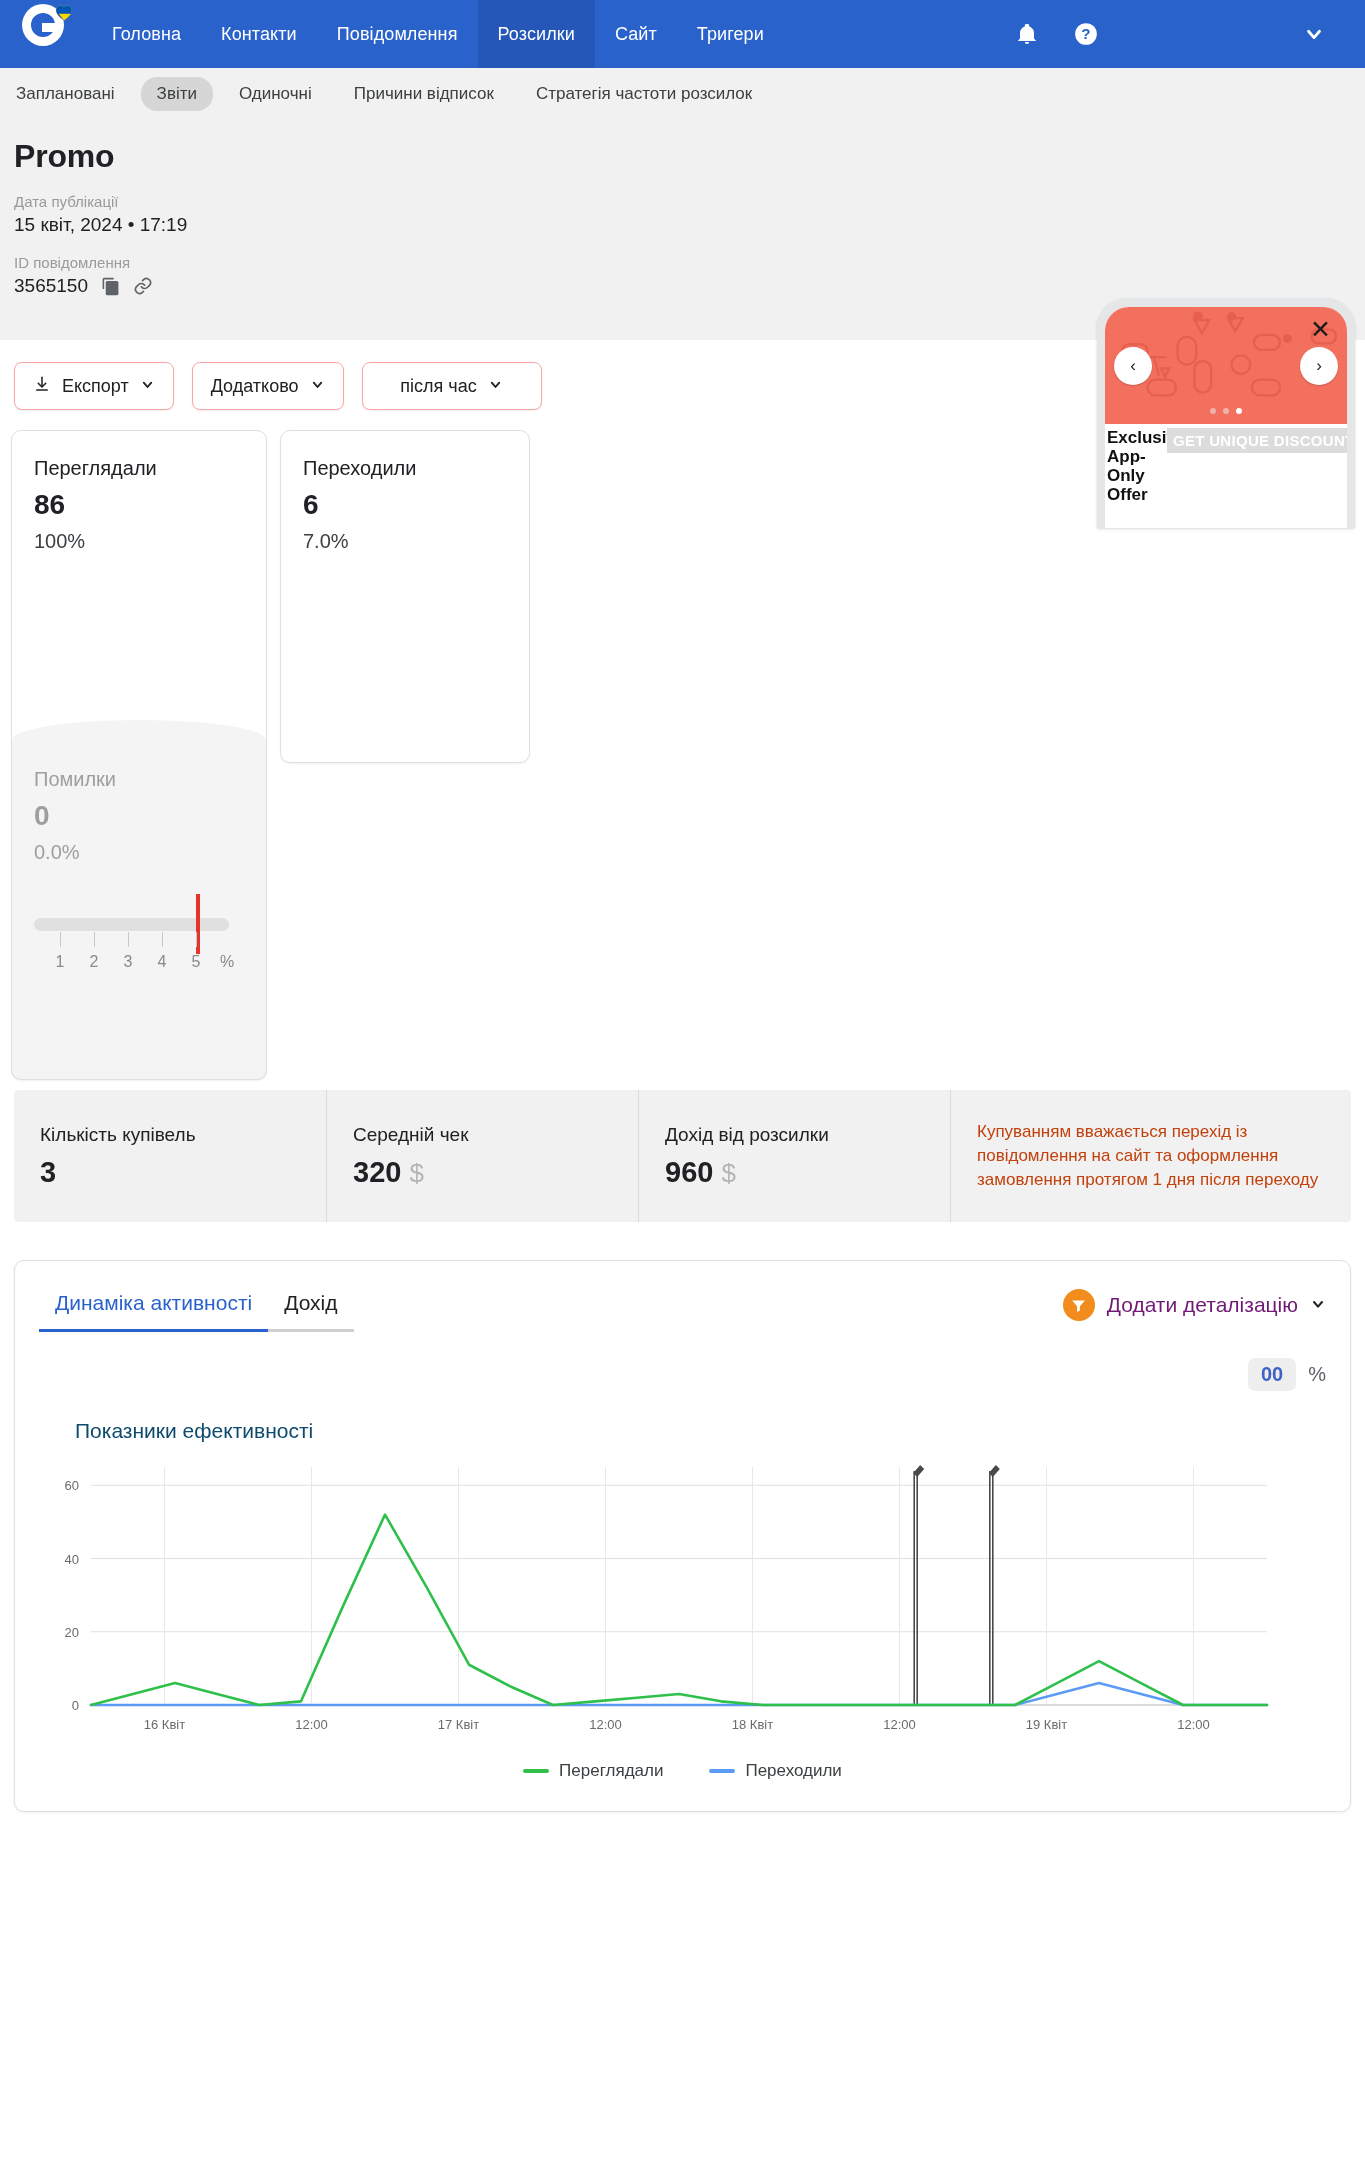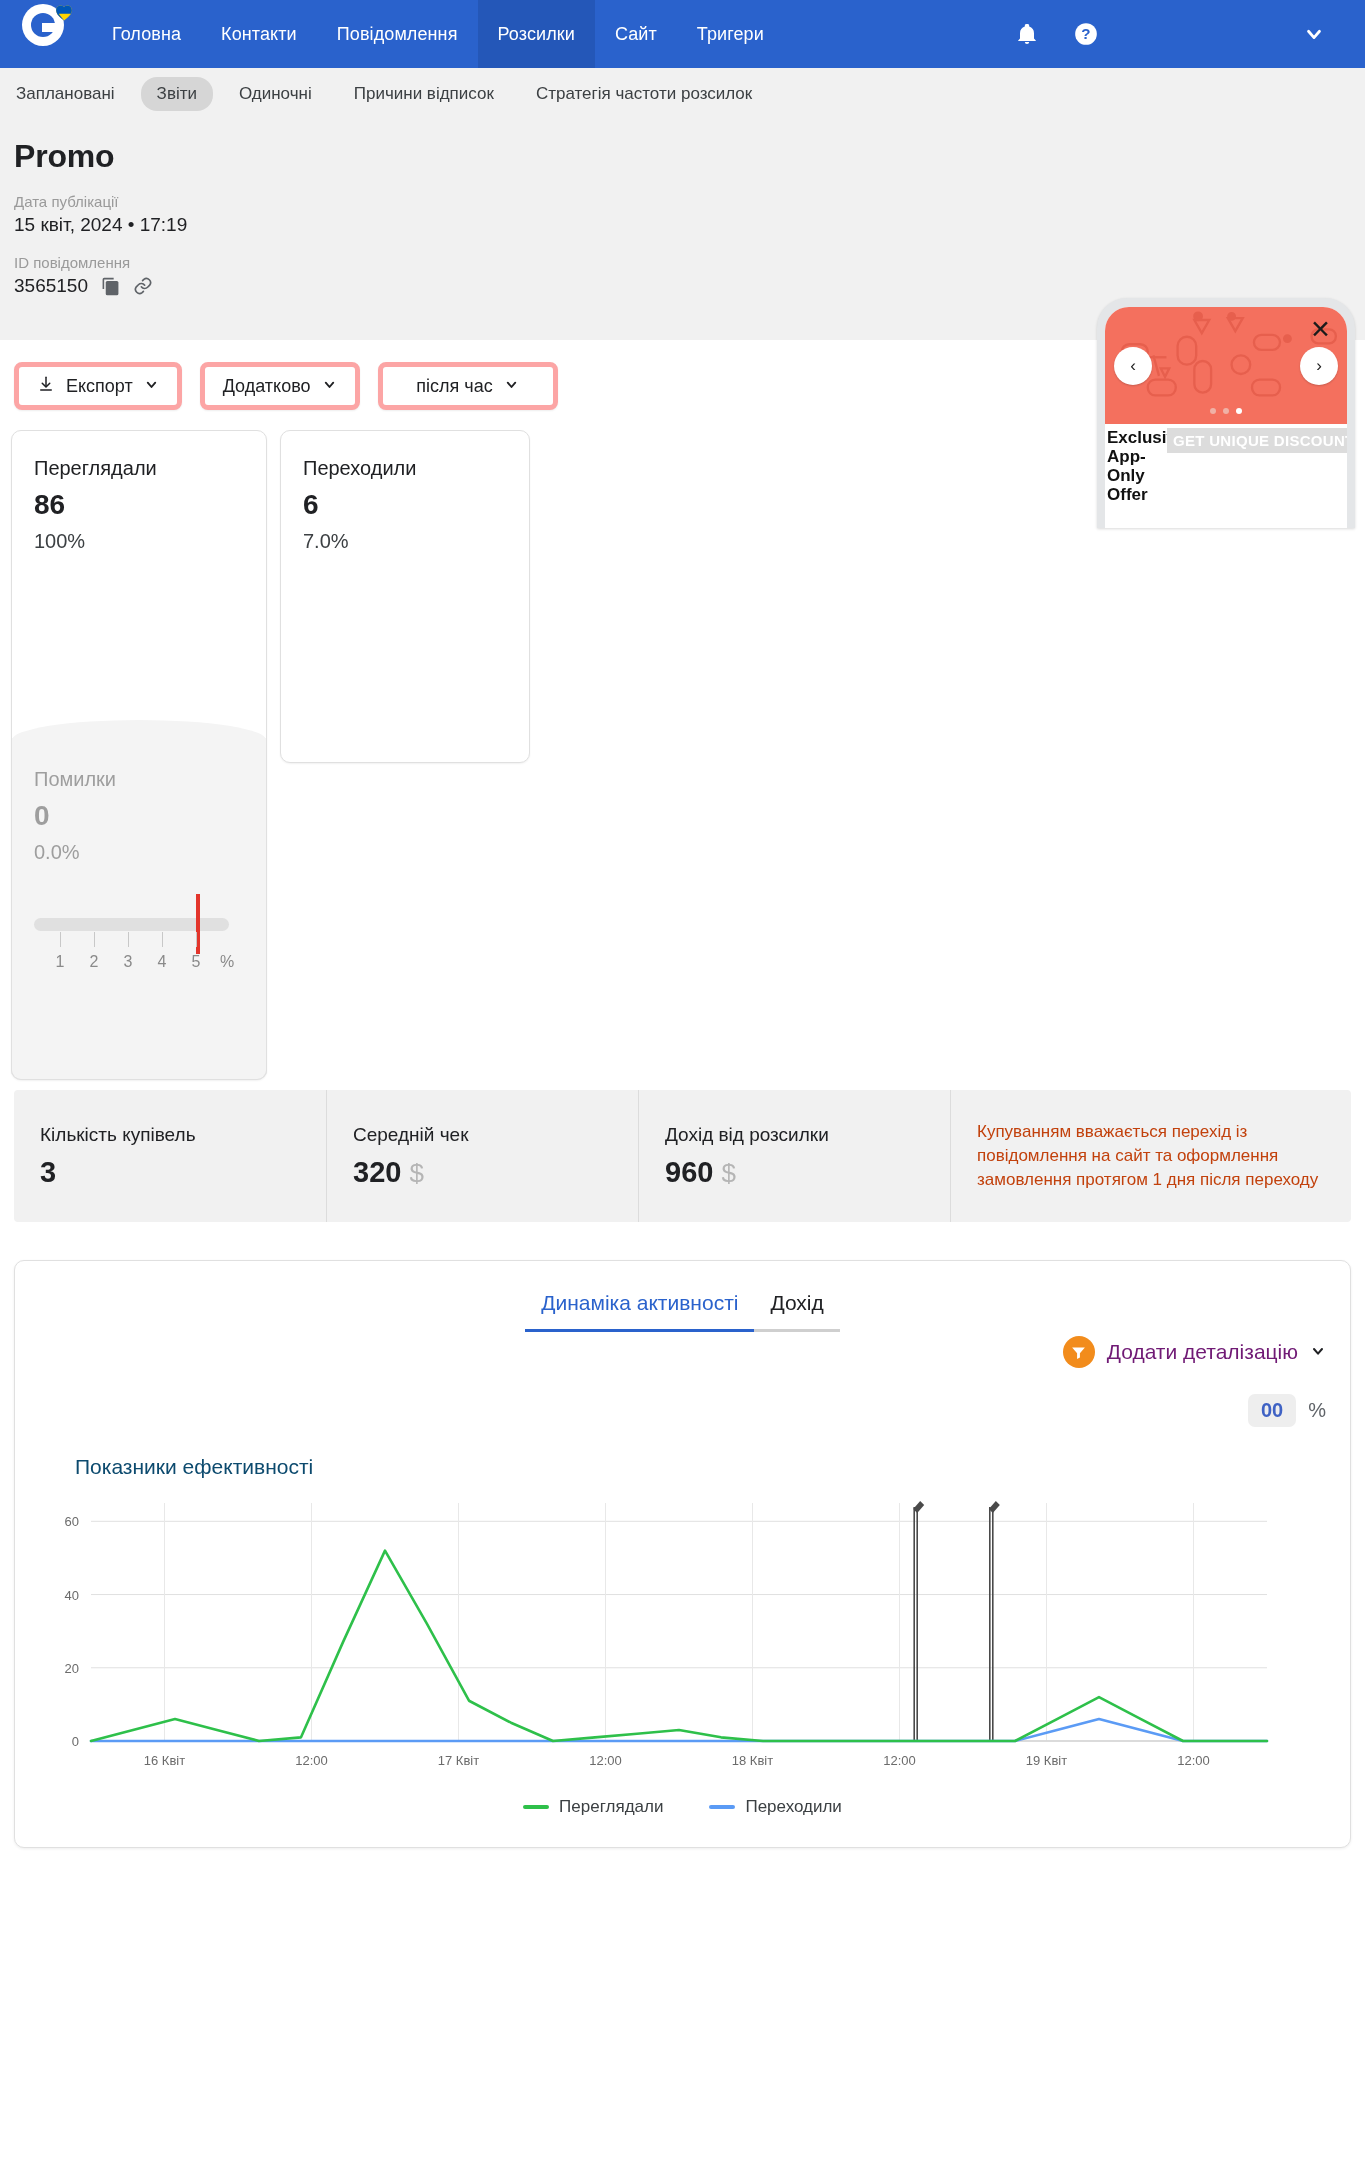--- a/index.html
+++ b/index.html
@@ -144,21 +144,21 @@
     padding: 4px 6px; white-space: nowrap; width: 200px; overflow:hidden;
   }
 
   
   .toolbar {
     display:flex; align-items:center;
     padding: 22px 14px 10px 14px;
   }
   .btn {
     background:#ffffff;
-    border: 5px solid #fca5a5;
+    border: 1px solid #fca5a5;
     border-radius: 8px;
     height: 48px;
     display:flex; align-items:center; gap: 11px;
     padding: 0 18px;
     font-size: 18px; color:#202124;
     cursor:pointer;
     box-shadow: 0 1px 2px rgba(0,0,0,.07);
     white-space: nowrap;
   }
   .btn + .btn { margin-left: 18px; }
@@ -219,21 +219,21 @@
 
   
   .chart-panel {
     margin: 38px 14px 26px 14px;
     background:#ffffff;
     border:1px solid #e0e0e0;
     border-radius: 10px;
     box-shadow: 0 1px 3px rgba(0,0,0,.07);
     padding: 24px 24px 30px 24px;
   }
-  .chart-head { display:flex; align-items:center;flex-direction:column; }
+  .chart-head { display:flex; align-items:flex-start; }
   .chart-tabs { display:flex; gap: 0; }
   .ctab {
     font-size: 21px; color:#202124; padding: 6px 16px 14px 16px; cursor:pointer;
     border-bottom: 3px solid #cfcfcf;
   }
   .ctab.active { color:#2a62cc; border-bottom: 3px solid #2a62cc; }
   .detail-btn { margin-left:auto; display:flex; align-items:center; gap:12px; cursor:pointer; padding-top:4px; }
   .filter-circle {
     width: 32px; height: 32px; border-radius:50%;
     background:#f28c1c; display:flex; align-items:center; justify-content:center;

